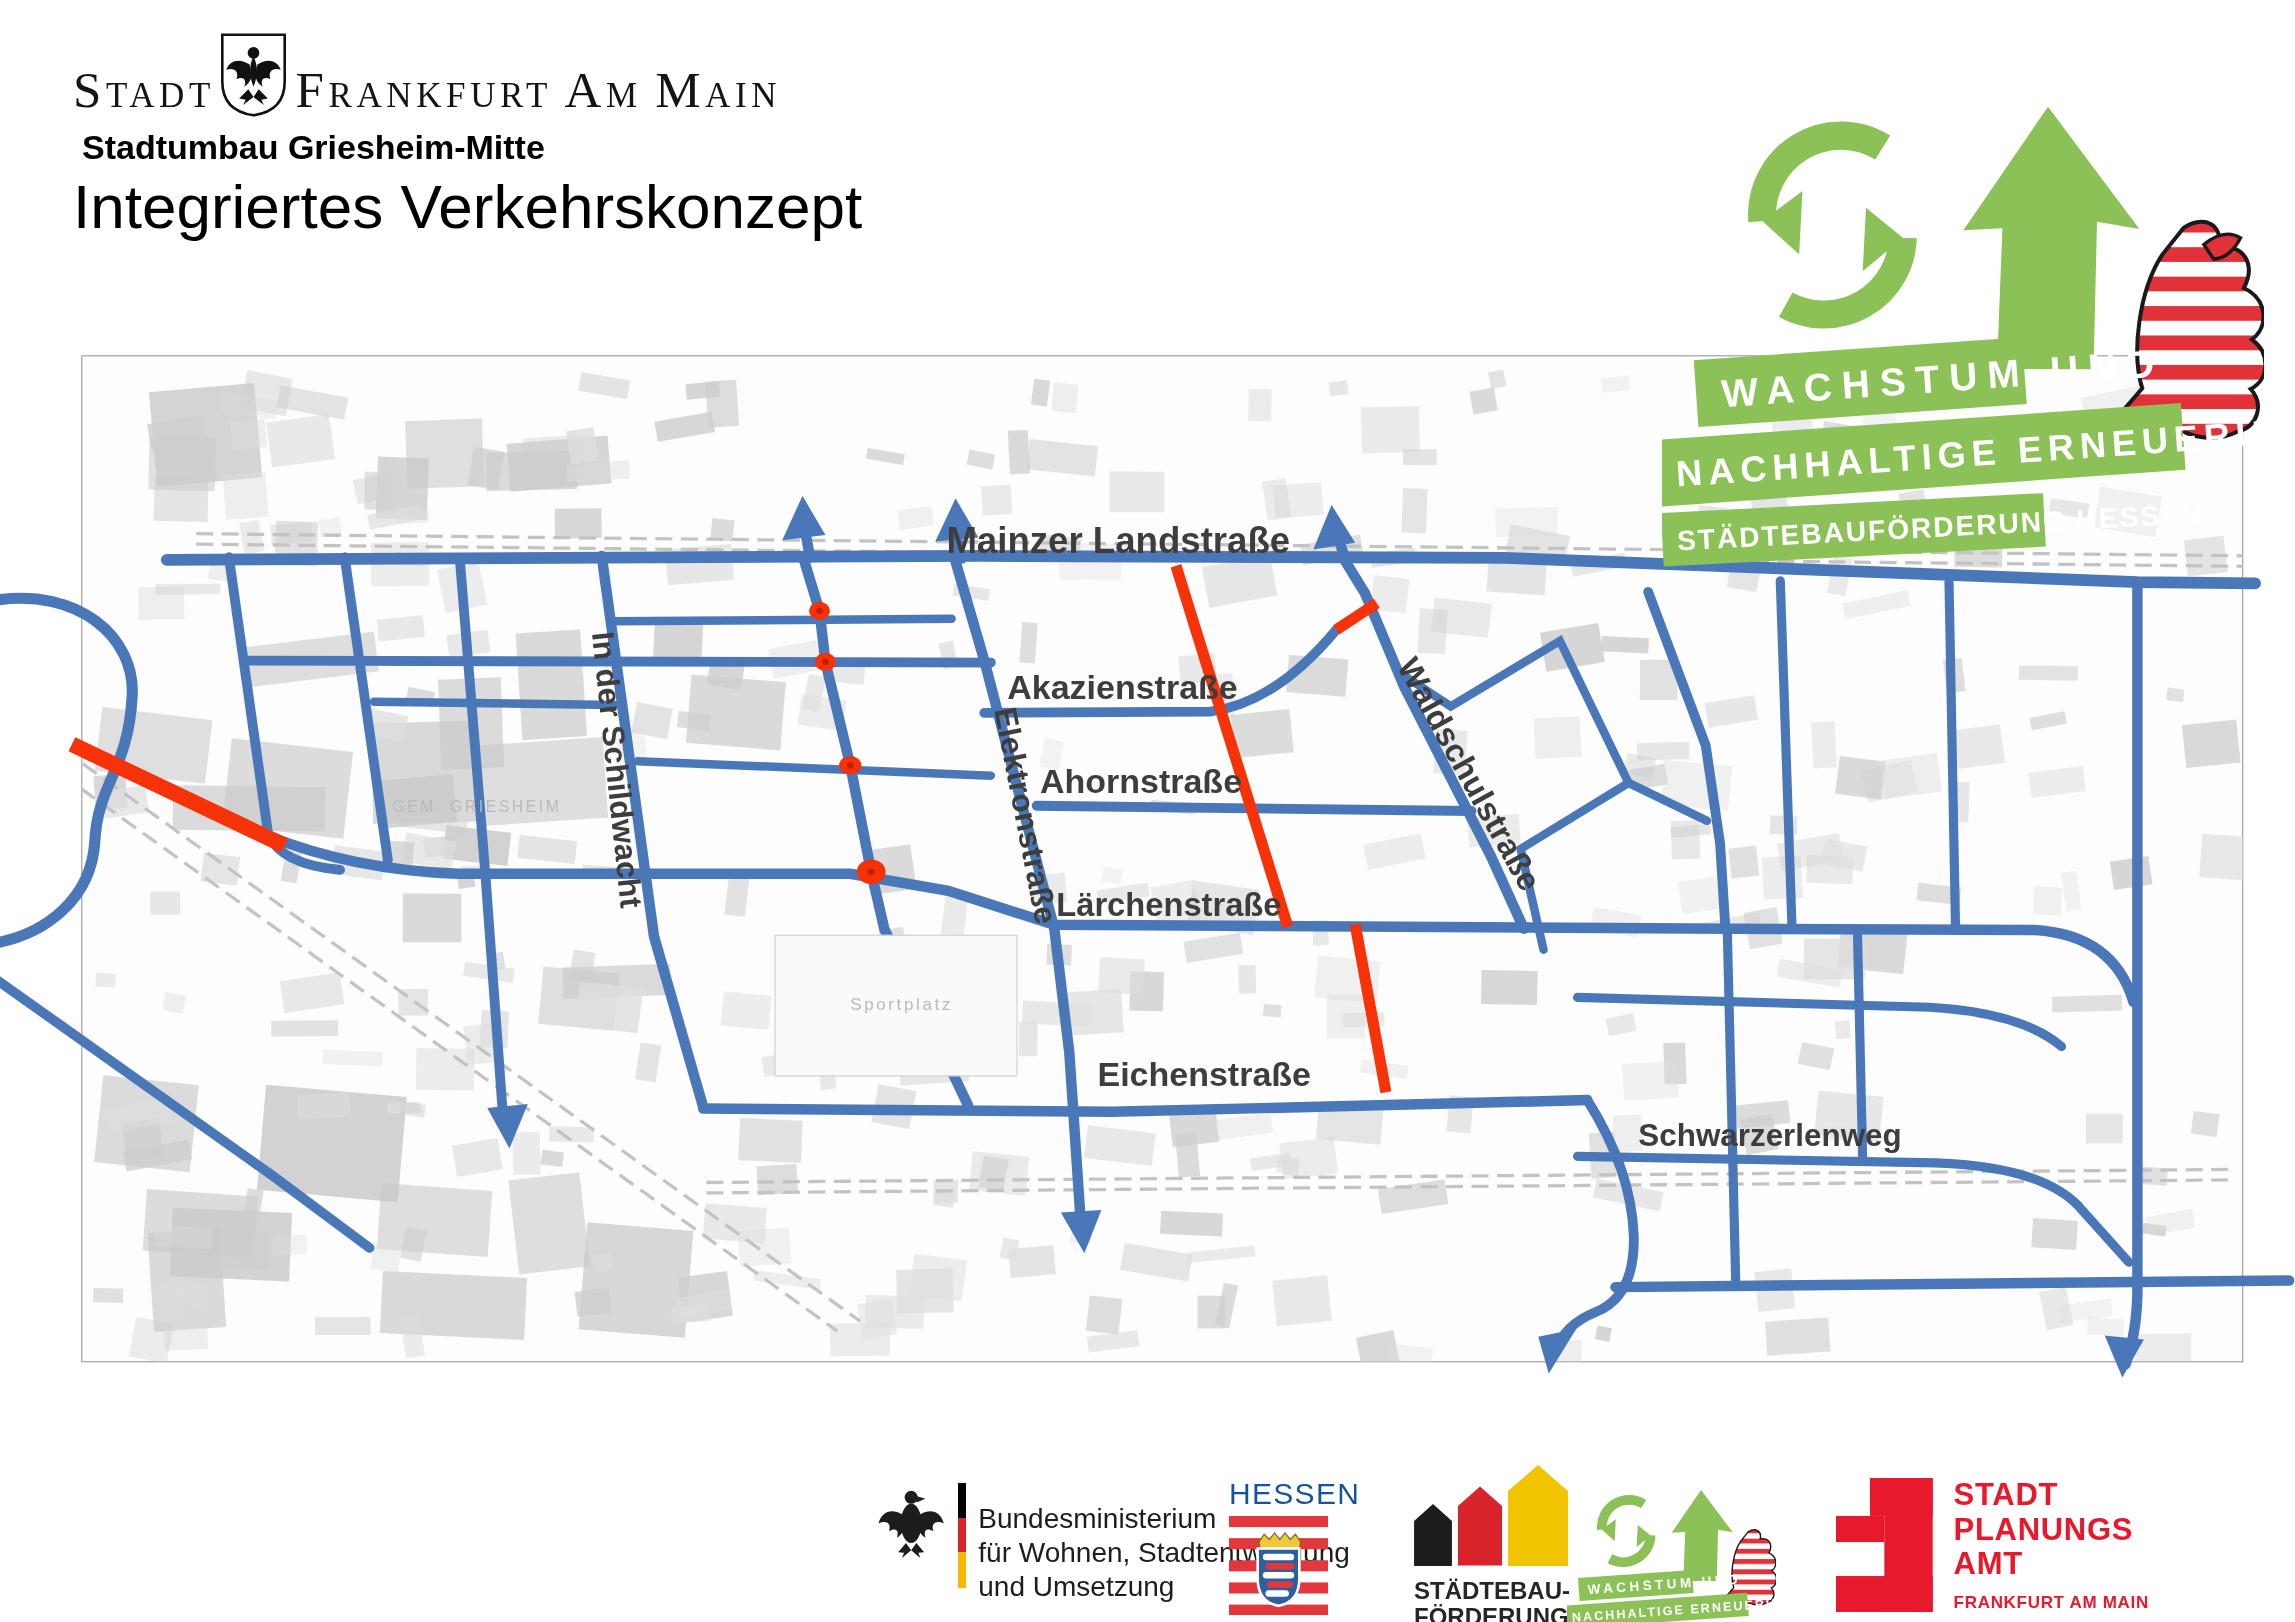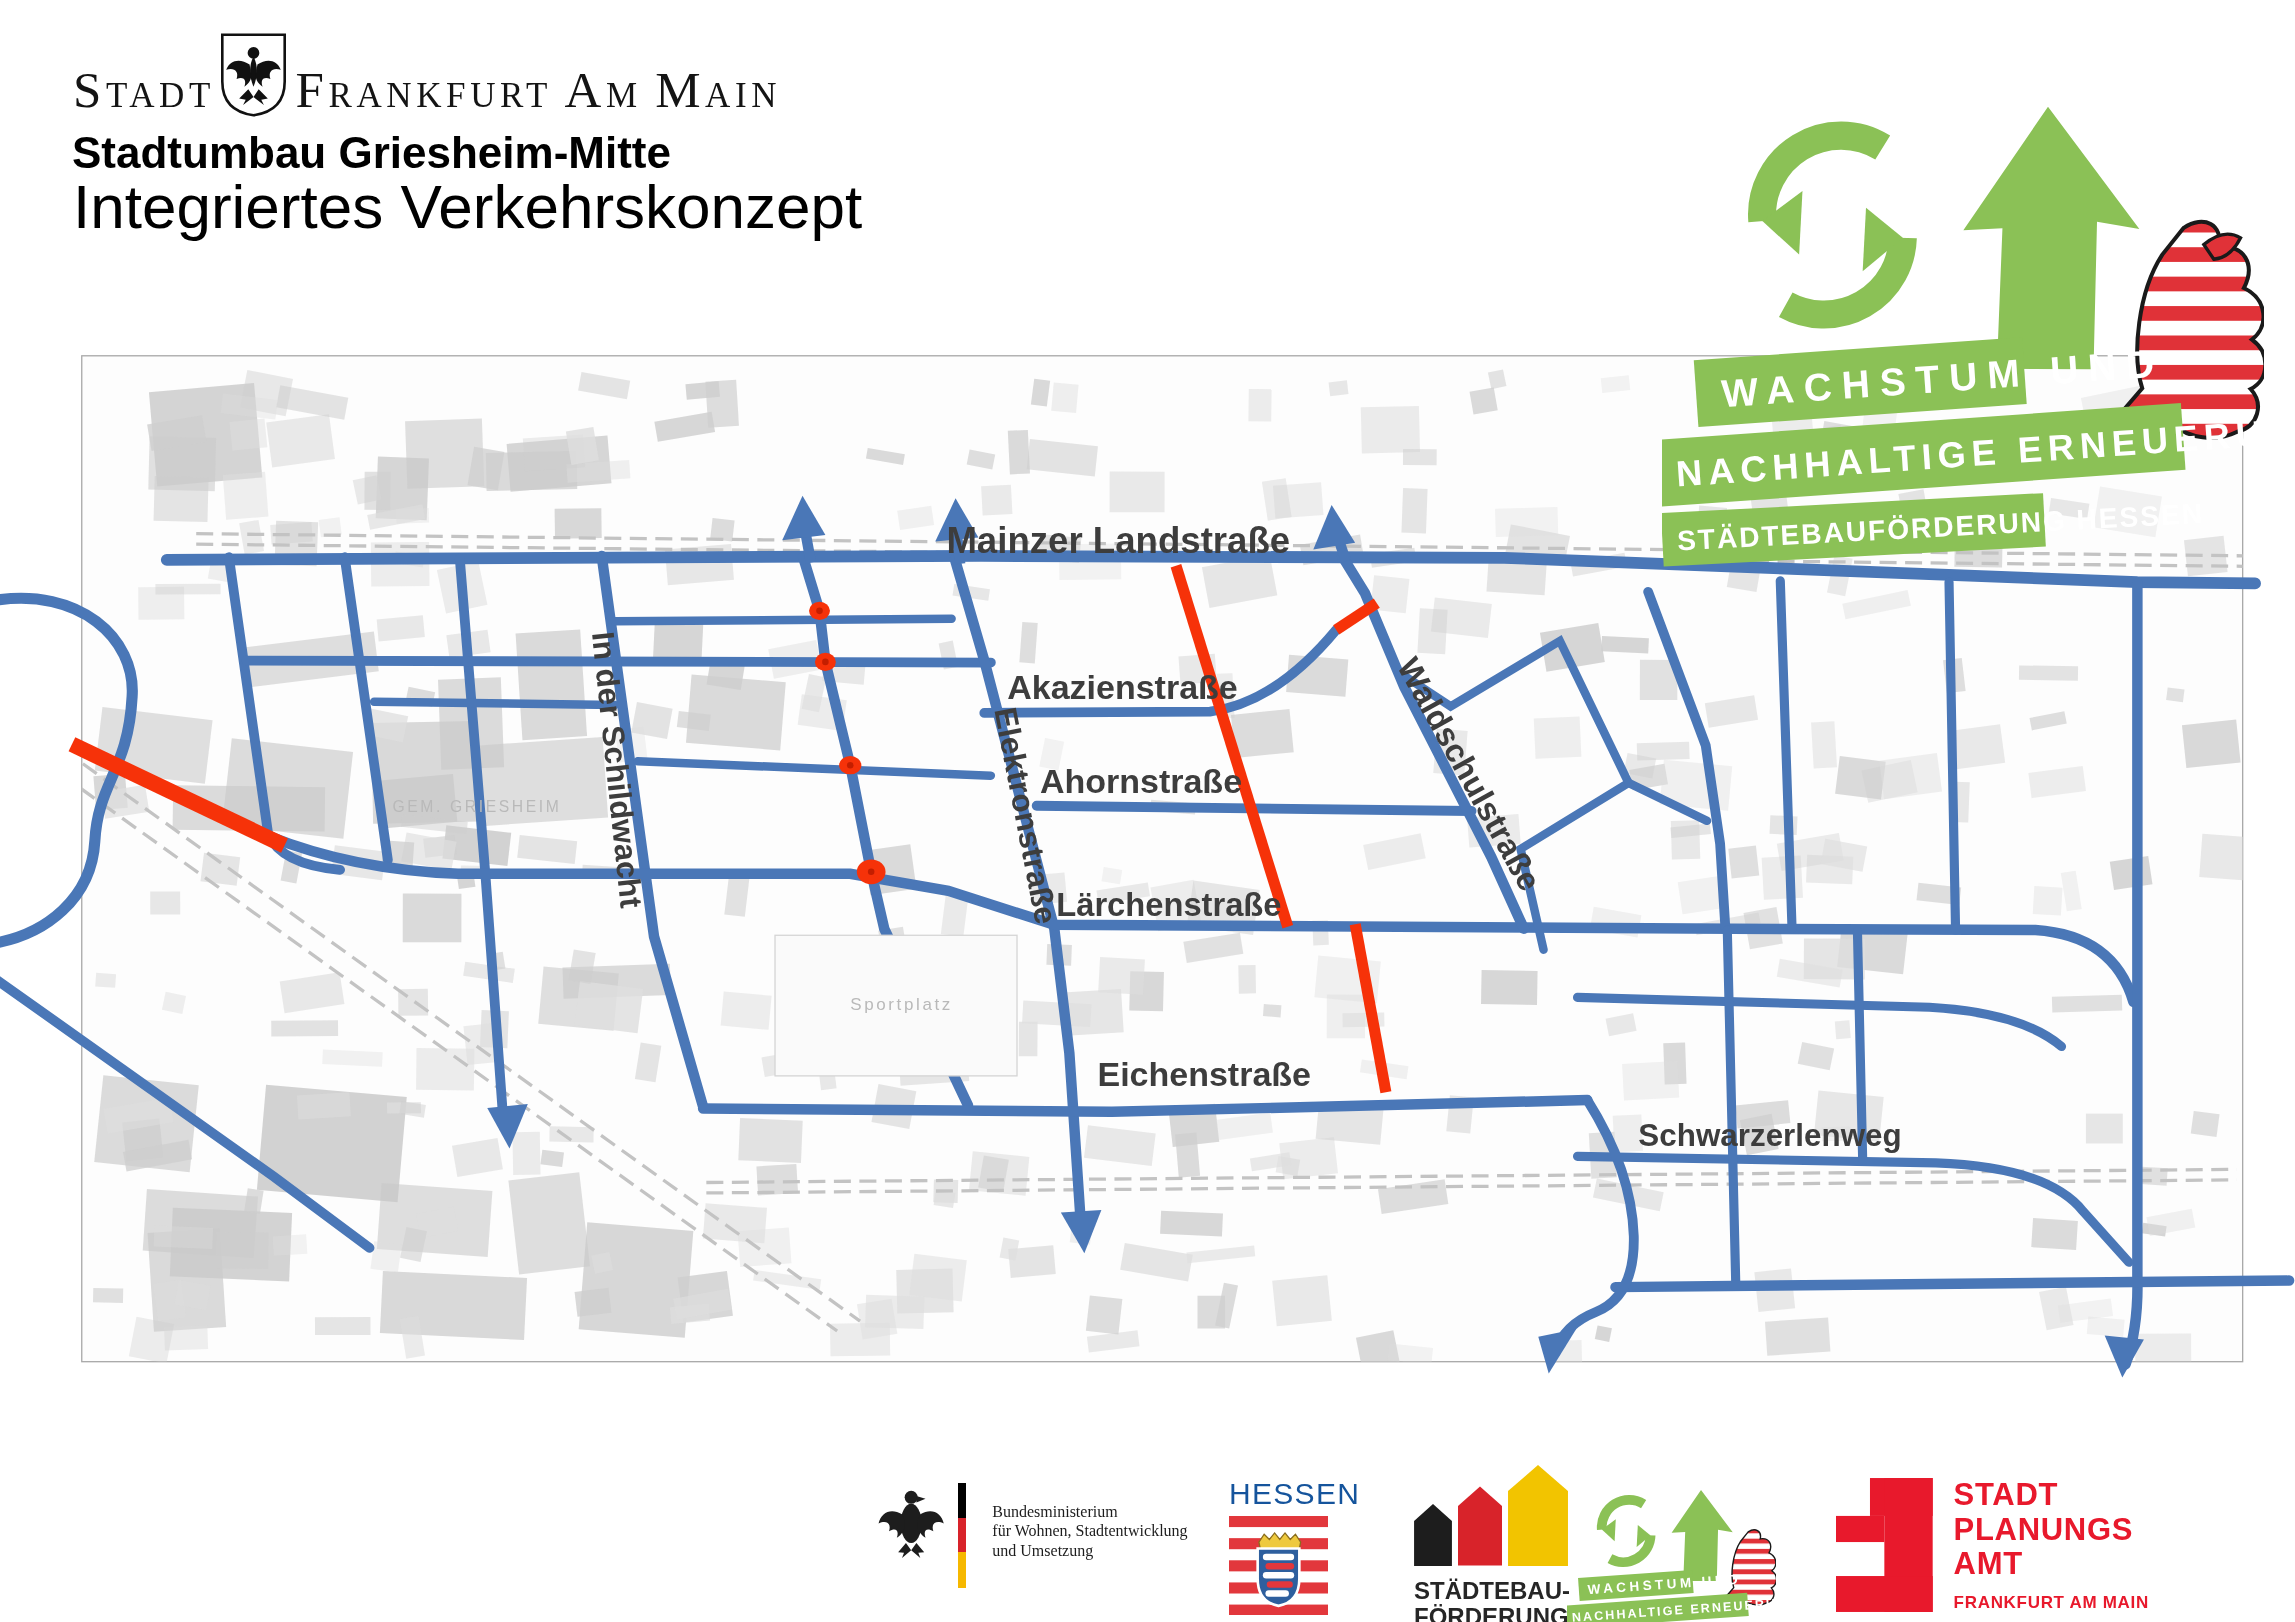--- a/index.html
+++ b/index.html
@@ -4,37 +4,37 @@
 <style>
   html,body{margin:0;padding:0;background:#fff;}
   .page{position:relative;width:2295px;height:1622px;background:#fff;overflow:hidden;
         font-family:"Liberation Sans",sans-serif;}
   
   .citylogo{position:absolute;left:73px;top:33px;display:flex;align-items:flex-end;
             font-family:"Liberation Serif",serif;color:#141414;}
   .citylogo .word{font-size:35px;letter-spacing:4.6px;line-height:1;}
   .citylogo .word .lg{font-size:51px;}
   .citylogo svg{margin:0 9.2px -1.3px 6.5px;}
-  .sub{position:absolute;left:72px;top:128px;font-size:44px;font-weight:bold;color:#000;}
+  .sub{position:absolute;left:82px;top:128px;font-size:34px;font-weight:bold;color:#000;}
   .h1a{position:absolute;left:73px;top:171px;font-size:62px;font-weight:normal;color:#000;}
   .h1b{position:absolute;left:73px;top:267px;font-size:62px;font-weight:bold;color:#000;}
   
   .proglogo{position:absolute;}
   .proglogo.top{left:1662px;top:84px;width:602px;z-index:6;}
   .proglogo.small{left:1567px;top:1482px;width:209px;}
   
   .mapsvg{position:absolute;left:0;top:0;z-index:2;}
   text.street{font-family:"Liberation Sans",sans-serif;font-weight:bold;fill:#3d3d3d;}
   text.base{font-family:"Liberation Sans",sans-serif;fill:#b9b9b9;letter-spacing:4px;}
   
   .footer{position:absolute;left:0;top:1465px;width:2295px;height:157px;}
   .bmwsb{position:absolute;left:877px;top:18.3px;display:flex;}
   .bmwsb .bar{width:8.5px;height:105px;margin-left:11.8px;
               background:linear-gradient(#000 0 33%,#d8232a 33% 66%,#f6b800 66% 100%);}
-  .bmwsb .txt{margin-left:26px;font-size:16px;line-height:1.22;color:#1d1d1d;padding-top:18.3px;font-family:Liberation Serif, serif;}
+  .bmwsb .txt{margin-left:12px;font-size:28px;line-height:1.22;color:#1d1d1d;padding-top:18.3px;}
   .hessenlogo{position:absolute;left:1229px;top:11.8px;width:105px;text-align:left;}
   .hessenlogo .word{font-size:30px;letter-spacing:1.3px;color:#15549c;font-weight:normal;}
   .sbf{position:absolute;left:1414px;top:13px;}
   .sbf .houses{display:flex;align-items:flex-end;gap:5.9px;height:88px;}
   .sbf .t1{margin-top:11.8px;font-size:24px;font-weight:bold;color:#262626;line-height:1.1;}
   .spa{position:absolute;left:1836px;top:13px;display:flex;}
   .spa .txt{margin-left:19.6px;color:#e8192c;}
   .spa .big{font-size:31px;font-weight:bold;line-height:1.12;letter-spacing:0.7px;}
   .spa .small{font-size:17px;font-weight:bold;margin-top:10.5px;letter-spacing:0.7px;}
 </style>

